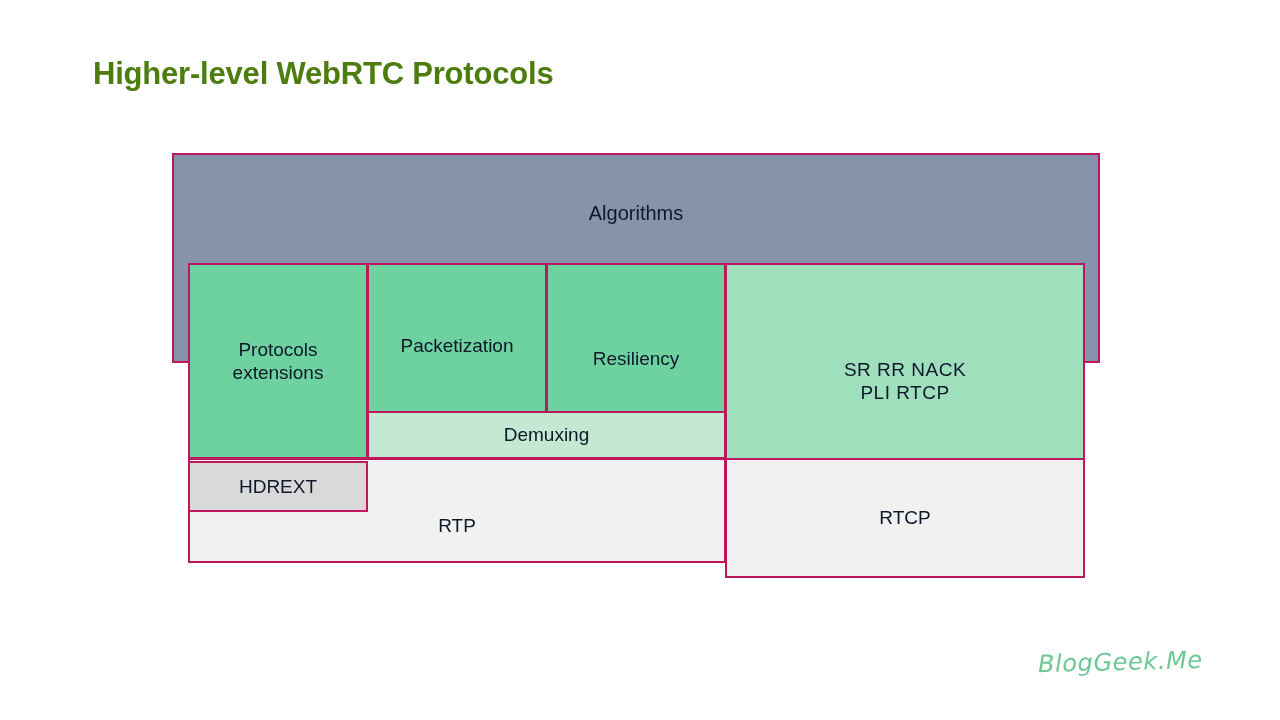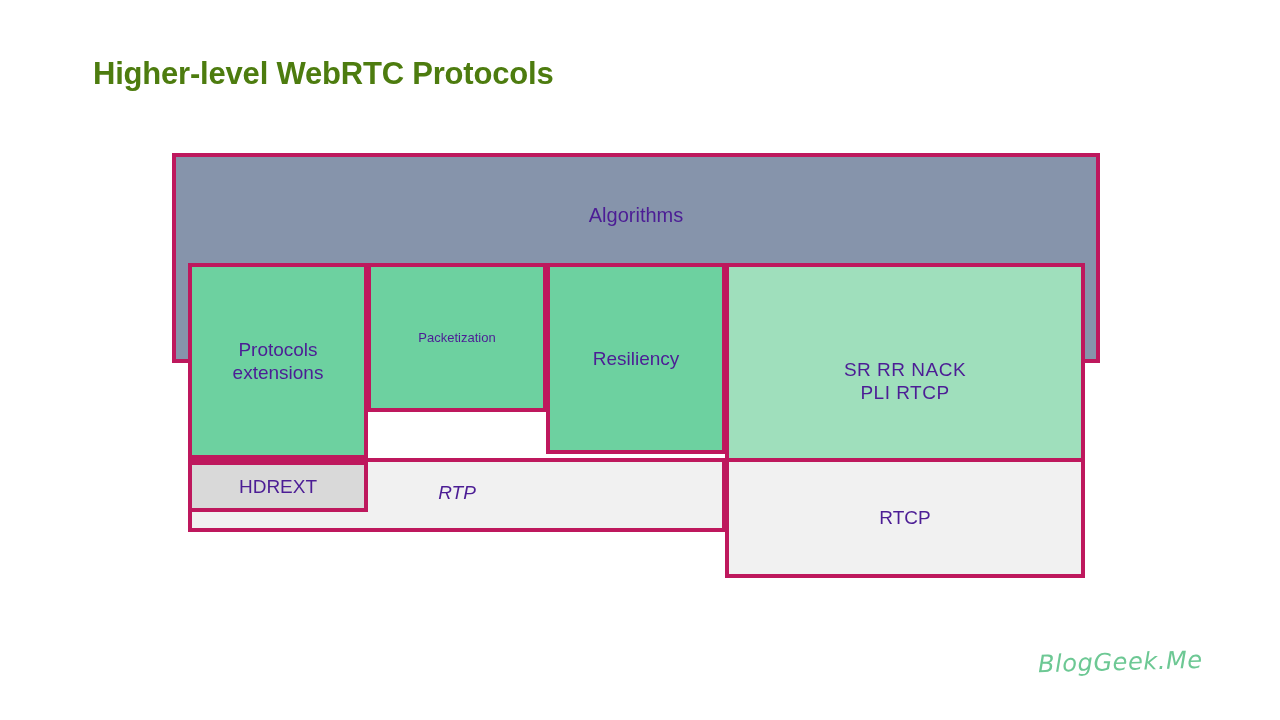--- a/index.html
+++ b/index.html
@@ -39,26 +39,26 @@
     position: absolute;
     left: 0;
     top: 0;
     width: 1280px;
     height: 720px;
   }
 
   .box {
     position: absolute;
     box-sizing: border-box;
-    border: 4px solid #be185d;
+    border: 2px solid #be185d;
     display: flex;
     align-items: center;
     justify-content: center;
     text-align: center;
-    color: #4c1d95;
+    color: #0f172a;
     line-height: 1.22;
   }
 
   
   .box-algorithms {
     left: 172px;
     top: 153px;
     width: 928px;
     height: 210px;
     background: #8694ab;
@@ -76,23 +76,23 @@
     height: 196px;
     background: #6dd1a0;
     font-size: 19px;
     z-index: 2;
   }
 
   .box-packetization {
     left: 367px;
     top: 263px;
     width: 180px;
-    height: 149px;
+    height: 166px;
     background: #6dd1a0;
-    font-size: 13px;
+    font-size: 19px;
     z-index: 2;
   }
 
   .box-resiliency {
     left: 546px;
     top: 263px;
     width: 180px;
     height: 191px;
     background: #6dd1a0;
     font-size: 19px;
@@ -121,27 +121,26 @@
   }
   .box-rtcp-messages .msg-line {
     letter-spacing: 0.5px;
   }
 
   
   .box-rtp {
     left: 188px;
     top: 458px;
     width: 538px;
-    height: 74px;
+    height: 105px;
     background: #f1f1f1;
     font-size: 19px;
     z-index: 2;
     align-items: flex-end;
     padding-bottom: 24px;
-    font-style: italic;
   }
 
   .box-rtcp {
     left: 725px;
     top: 458px;
     width: 360px;
     height: 120px;
     background: #f1f1f1;
     font-size: 19px;
     z-index: 2;
@@ -192,20 +191,23 @@
     </div>
 
     <div class="box box-packetization">
       <span>Packetization</span>
     </div>
 
     <div class="box box-resiliency">
       <span>Resiliency</span>
     </div>
 
+    <div class="box box-demuxing">
+      <span>Demuxing</span>
+    </div>
 
     <div class="box box-rtcp-messages">
       <span class="msg-line">SR  RR  NACK</span>
       <span class="msg-line">PLI  RTCP</span>
     </div>
 
     <div class="box box-rtp">
       <span>RTP</span>
     </div>
 

